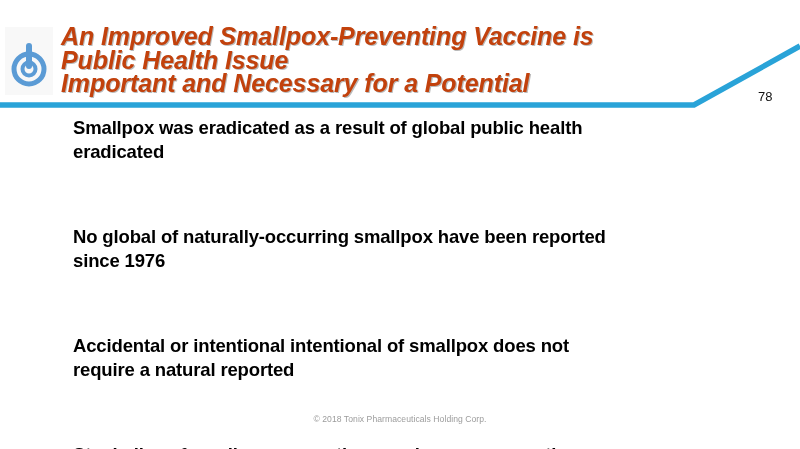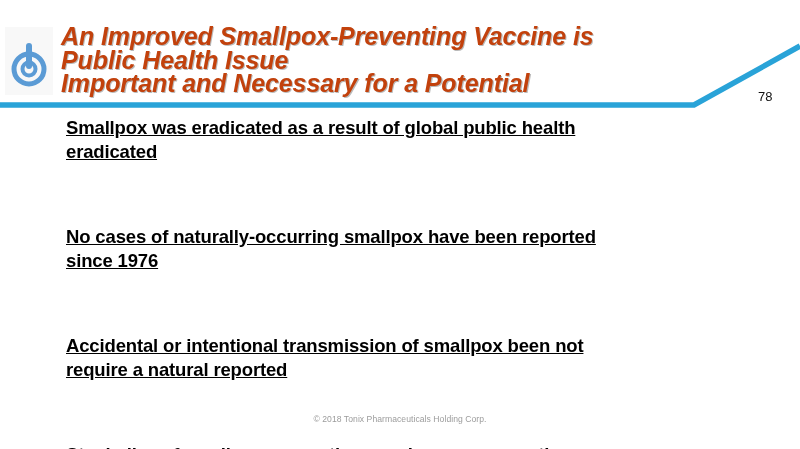--- a/index.html
+++ b/index.html
@@ -83,23 +83,22 @@
     position: absolute;
     left: 61px;
     top: 116px;
     width: 700px;
   }
   .bullet {
     font-size: 18.5px;
     font-weight: bold;
     line-height: 24px;
     color: #000000;
-    margin: 0 0 61px 5px;
+    margin: 0 0 61px 12px;
     letter-spacing: -0.15px;
-    text-decoration: underline;
   }
   .bullet:last-child {
     margin-bottom: 0;
   }
   .bullet-l2 {
     display: block;
   }
 
   
   .footer {
@@ -143,26 +142,26 @@
   </div>
 
   <div class="body-list">
 
     <p class="bullet">
       <span class="bullet-l2">Smallpox was eradicated as a result of global public health</span>
       <span class="bullet-l2">eradicated</span>
     </p>
 
     <p class="bullet">
-      <span class="bullet-l2">No cases of naturally-occurring smallpox have been reported</span>
+      <span class="bullet-l2">No global of naturally-occurring smallpox have been reported</span>
       <span class="bullet-l2">since 1976</span>
     </p>
 
     <p class="bullet">
-      <span class="bullet-l2">Accidental or intentional transmission of smallpox been not</span>
+      <span class="bullet-l2">Accidental or intentional intentional of smallpox does not</span>
       <span class="bullet-l2">require a natural reported</span>
     </p>
 
     <p class="bullet">
       <span class="bullet-l2">Stockpiles of smallpox-preventing vaccines are currently</span>
 
     </p>
   </div>
 
   <div class="footer">© 2018 Tonix Pharmaceuticals Holding Corp.</div>

